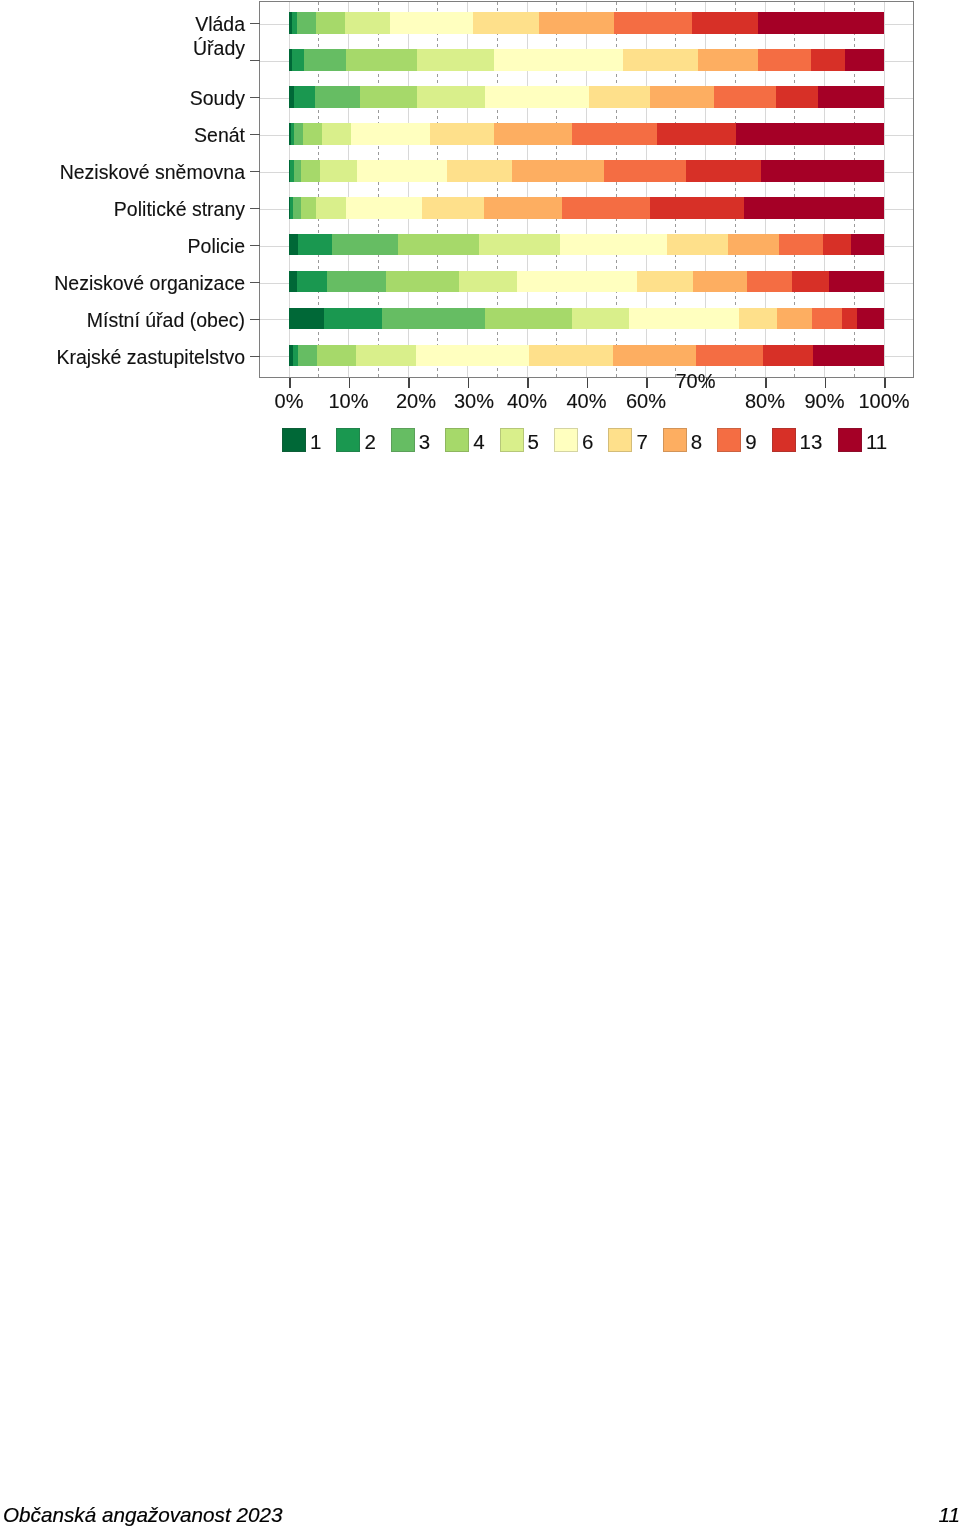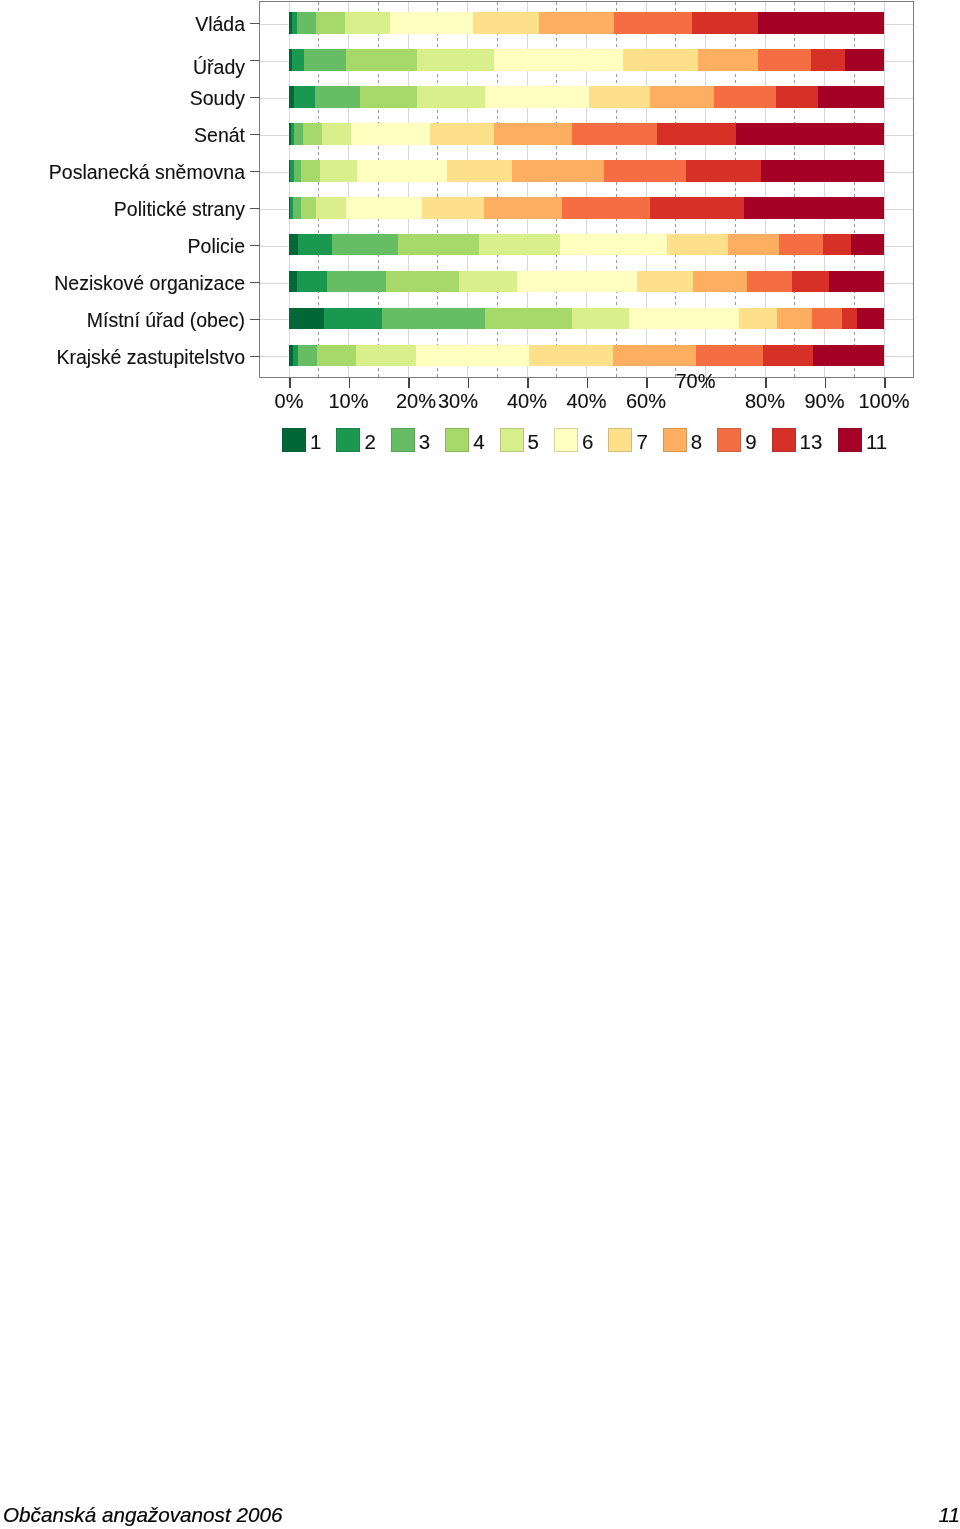--- a/index.html
+++ b/index.html
@@ -105,21 +105,21 @@
           <div class="seg" style="left: 56.525px; width: 71.4px; background: rgb(166, 217, 106);"></div>
           <div class="seg" style="left: 127.925px; width: 76.755px; background: rgb(217, 239, 139);"></div>
           <div class="seg" style="left: 204.68px; width: 129.115px; background: rgb(255, 255, 191);"></div>
           <div class="seg" style="left: 333.795px; width: 74.97px; background: rgb(254, 224, 139);"></div>
           <div class="seg" style="left: 408.765px; width: 60.095px; background: rgb(253, 174, 97);"></div>
           <div class="seg" style="left: 468.86px; width: 52.955px; background: rgb(244, 109, 67);"></div>
           <div class="seg" style="left: 521.815px; width: 33.915px; background: rgb(215, 48, 39);"></div>
           <div class="seg" style="left: 555.73px; width: 39.27px; background: rgb(165, 0, 38);"></div>
         </div>
         <div class="cat-tick" style="left: 250px; top: 59.83px;"></div>
-        <div class="cat-label" style="right: 715px; top: 58px;">Úřady</div>
+        <div class="cat-label" style="right: 715px; top: 39px;">Úřady</div>
         <div class="bar" style="left: 289px; top: 86.06px; width: 595px; height: 21.5px;">
           <div class="seg" style="left: 0px; width: 5.355px; background: rgb(0, 104, 55);"></div>
           <div class="seg" style="left: 5.355px; width: 20.825px; background: rgb(26, 152, 80);"></div>
           <div class="seg" style="left: 26.18px; width: 45.22px; background: rgb(102, 189, 99);"></div>
           <div class="seg" style="left: 71.4px; width: 56.525px; background: rgb(166, 217, 106);"></div>
           <div class="seg" style="left: 127.925px; width: 67.83px; background: rgb(217, 239, 139);"></div>
           <div class="seg" style="left: 195.755px; width: 104.125px; background: rgb(255, 255, 191);"></div>
           <div class="seg" style="left: 299.88px; width: 60.69px; background: rgb(254, 224, 139);"></div>
           <div class="seg" style="left: 360.57px; width: 64.855px; background: rgb(253, 174, 97);"></div>
           <div class="seg" style="left: 425.425px; width: 61.285px; background: rgb(244, 109, 67);"></div>
@@ -150,21 +150,21 @@
           <div class="seg" style="left: 11.9px; width: 19.04px; background: rgb(166, 217, 106);"></div>
           <div class="seg" style="left: 30.94px; width: 37.485px; background: rgb(217, 239, 139);"></div>
           <div class="seg" style="left: 68.425px; width: 89.845px; background: rgb(255, 255, 191);"></div>
           <div class="seg" style="left: 158.27px; width: 64.26px; background: rgb(254, 224, 139);"></div>
           <div class="seg" style="left: 222.53px; width: 92.225px; background: rgb(253, 174, 97);"></div>
           <div class="seg" style="left: 314.755px; width: 82.705px; background: rgb(244, 109, 67);"></div>
           <div class="seg" style="left: 397.46px; width: 74.97px; background: rgb(215, 48, 39);"></div>
           <div class="seg" style="left: 472.43px; width: 122.57px; background: rgb(165, 0, 38);"></div>
         </div>
         <div class="cat-tick" style="left: 250px; top: 170.77px;"></div>
-        <div class="cat-label" style="right: 715px; top: 163.27px;">Poslanecká sněmovna</div>
+        <div class="cat-label" style="right: 715px; top: 163.27px;">Neziskové sněmovna</div>
         <div class="bar" style="left: 289px; top: 197px; width: 595px; height: 21.5px;">
           <div class="seg" style="left: 0px; width: 1.19px; background: rgb(0, 104, 55);"></div>
           <div class="seg" style="left: 1.19px; width: 2.38px; background: rgb(26, 152, 80);"></div>
           <div class="seg" style="left: 3.57px; width: 8.925px; background: rgb(102, 189, 99);"></div>
           <div class="seg" style="left: 12.495px; width: 14.875px; background: rgb(166, 217, 106);"></div>
           <div class="seg" style="left: 27.37px; width: 29.75px; background: rgb(217, 239, 139);"></div>
           <div class="seg" style="left: 57.12px; width: 75.565px; background: rgb(255, 255, 191);"></div>
           <div class="seg" style="left: 132.685px; width: 62.475px; background: rgb(254, 224, 139);"></div>
           <div class="seg" style="left: 195.16px; width: 77.35px; background: rgb(253, 174, 97);"></div>
           <div class="seg" style="left: 272.51px; width: 88.655px; background: rgb(244, 109, 67);"></div>
@@ -233,21 +233,21 @@
         </div>
         <div class="cat-tick" style="left: 250px; top: 355.67px;"></div>
         <div class="cat-label" style="right: 715px; top: 348.17px;">Krajské zastupitelstvo</div>
         <div class="xtick" style="left: 289px; top: 377.5px;"></div>
         <div class="xlabel" style="left: 239px; width: 100px; top: 391px;">0%</div>
         <div class="xtick" style="left: 348.5px; top: 377.5px;"></div>
         <div class="xlabel" style="left: 298.5px; width: 100px; top: 391px;">10%</div>
         <div class="xtick" style="left: 408px; top: 377.5px;"></div>
         <div class="xlabel" style="left: 358px; width: 116px; top: 391px;">20%</div>
         <div class="xtick" style="left: 467.5px; top: 377.5px;"></div>
-        <div class="xlabel" style="left: 402px; width: 112px; top: 391px;">30%</div>
+        <div class="xlabel" style="left: 418px; width: 112px; top: 391px;">30%</div>
         <div class="xtick" style="left: 527px; top: 377.5px;"></div>
         <div class="xlabel" style="left: 477px; width: 100px; top: 391px;">40%</div>
         <div class="xtick" style="left: 586.5px; top: 377.5px;"></div>
         <div class="xlabel" style="left: 536.5px; width: 100px; top: 391px;">40%</div>
         <div class="xtick" style="left: 646px; top: 377.5px;"></div>
         <div class="xlabel" style="left: 596px; width: 100px; top: 391px;">60%</div>
         <div class="xtick" style="left: 705.5px; top: 377.5px;"></div>
         <div class="xlabel" style="left: 655.5px; width: 80px; top: 371px;">70%</div>
         <div class="xtick" style="left: 765px; top: 377.5px;"></div>
         <div class="xlabel" style="left: 715px; width: 100px; top: 391px;">80%</div>
@@ -302,17 +302,17 @@
       <div class="legend-item" style="left: 555.9px;">
         <span class="legend-swatch" style="background: rgb(165, 0, 38);"></span>
         <span class="legend-text">11</span>
       </div>
     </div>
 
   <div id="caption">
   </div>
 
   <div id="footer">
-    <span id="footer-text">Občanská angažovanost 2006</span>
+    <span id="footer-text">Občanská angažovanost 2023</span>
     <span id="page-number">11</span>
   </div>
 
 </div>
 
 </body></html>

